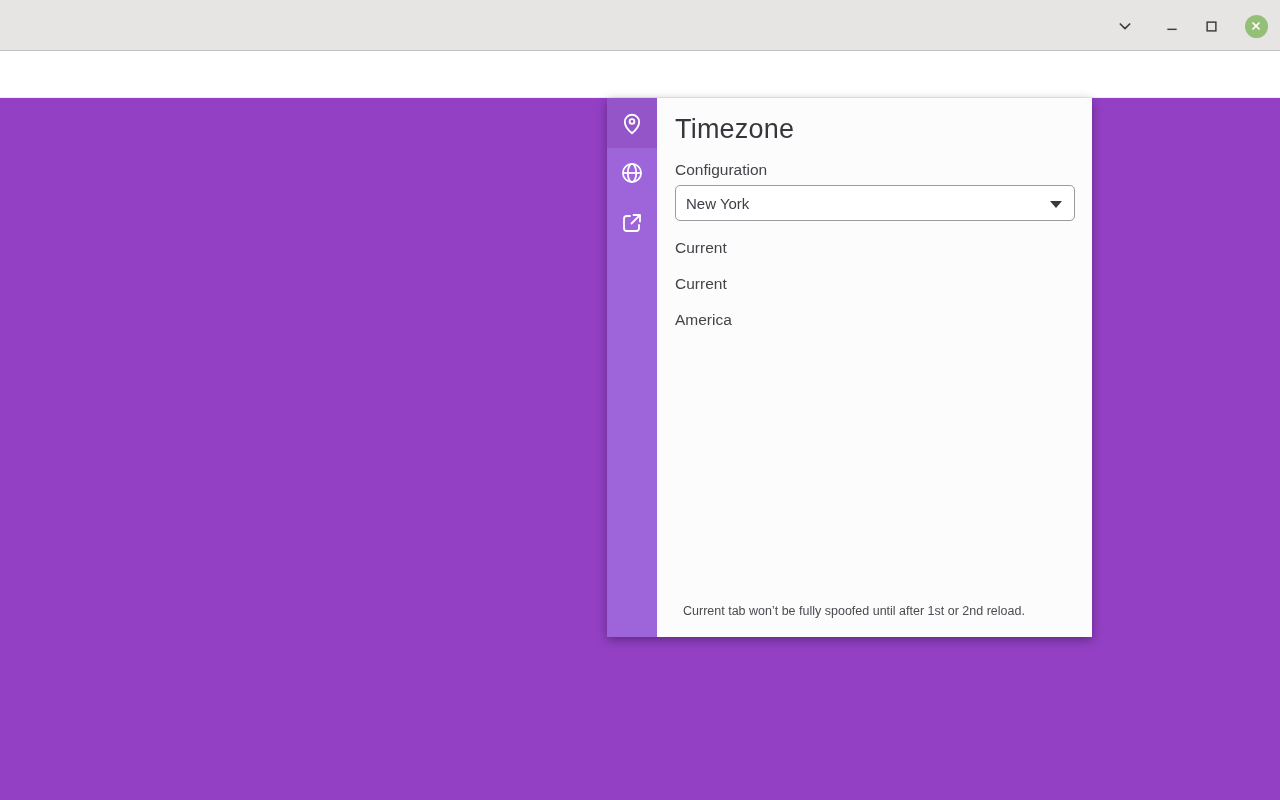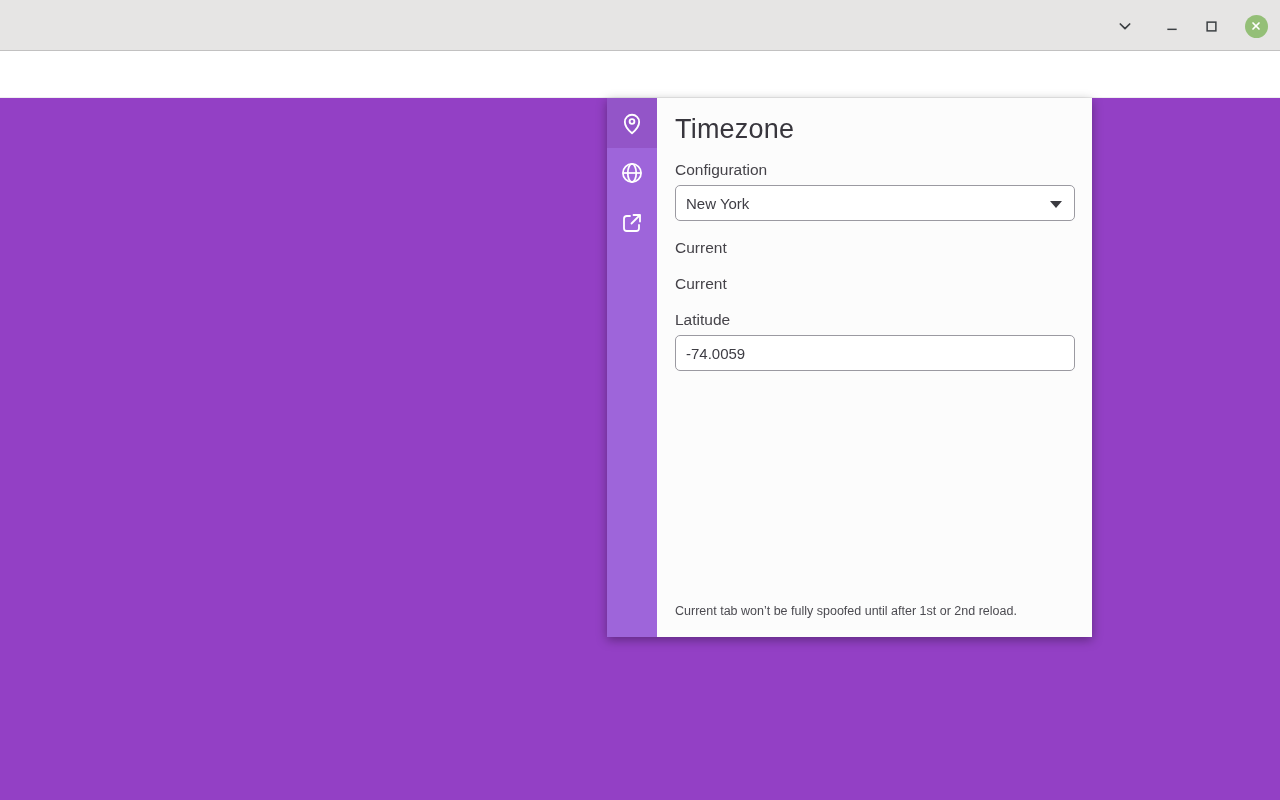--- a/index.html
+++ b/index.html
@@ -43,21 +43,21 @@
     margin:2px 0 14px 0; letter-spacing:.2px; }
   .field-label { font-size:15.5px; color:#454349; margin:18px 0 6px 0; }
   .field-label:first-of-type { margin-top:16px; }
   .text-input, .select-box { width:100%; height:36px; background:#ffffff;
     border:1px solid #9b9aa1; border-radius:5px; font-size:15px; color:#3e3d44;
     padding:0 10px; font-family:inherit; outline:none; display:block; }
   .select-box { display:flex; align-items:center; position:relative; cursor:pointer; }
   .select-caret { position:absolute; right:12px; top:15px; width:0; height:0;
     border-left:6px solid transparent; border-right:6px solid transparent;
     border-top:7px solid #3a3a40; }
-  .popup-note { position:absolute; left:18px; bottom:19px; font-size:12.5px;
+  .popup-note { position:absolute; left:26px; bottom:19px; font-size:12.5px;
     color:#4c4b51; white-space:nowrap; }
 </style>
 </head>
 <body>
 
 <div class="titlebar">
   <div class="win-btn" style="left:1112px;">
     <svg width="16" height="16" viewBox="0 0 24 24" fill="none" stroke="#3c4043" stroke-width="2.6" stroke-linecap="round" stroke-linejoin="round">
         <polyline points="5,9 12,16 19,9"></polyline>
       </svg>
@@ -172,19 +172,18 @@
     <div class="field-label">Configuration</div>
     <div class="select-box">
       <span>New York</span>
       <span class="select-caret"></span>
     </div>
 
     <div class="field-label">Current</div>
 
     <div class="field-label">Current</div>
 
-    <div class="field-label">Latitude</div>
+    <div class="field-label">America</div>
 
-    <input class="text-input" type="text" value="-74.0059" style="">
 
     <div class="popup-note">Current tab won’t be fully spoofed until after 1st or 2nd reload.</div>
   </div>
 </div>
 
 </body></html>

